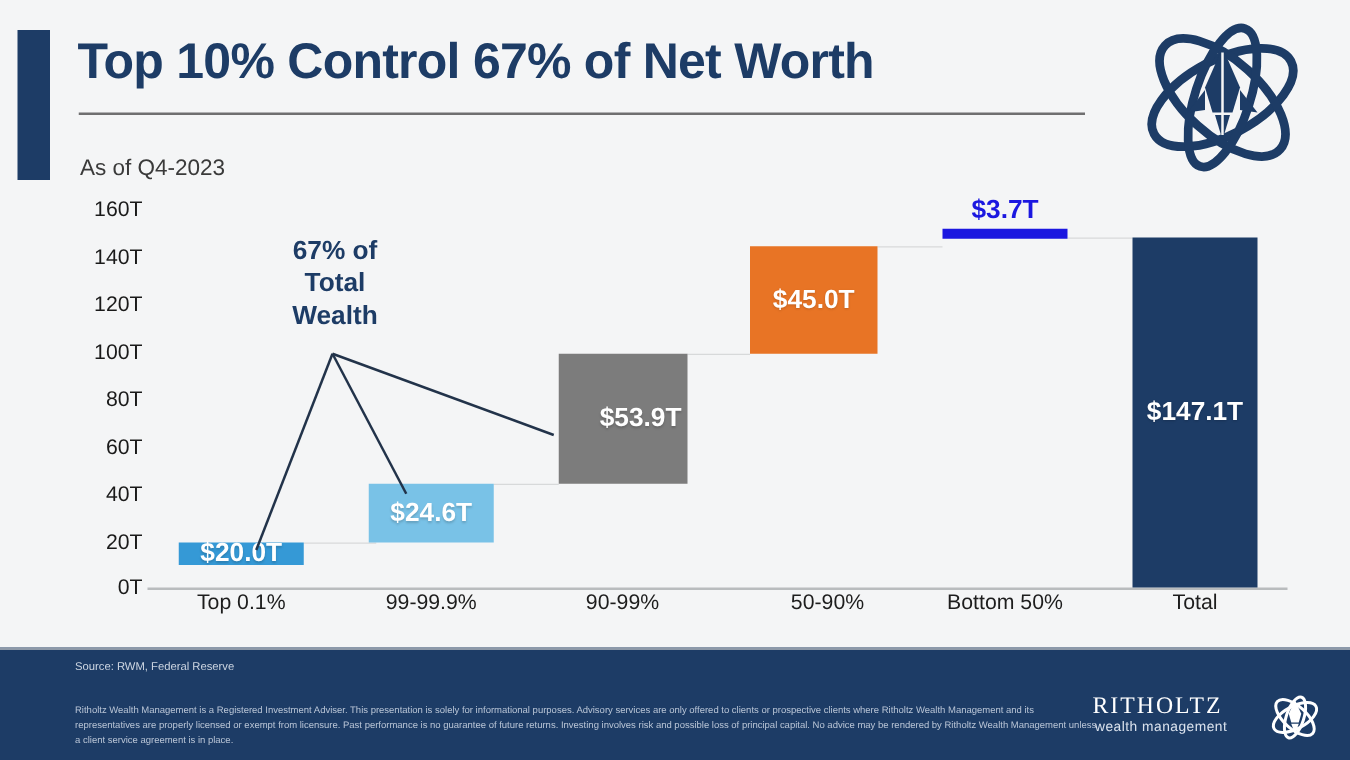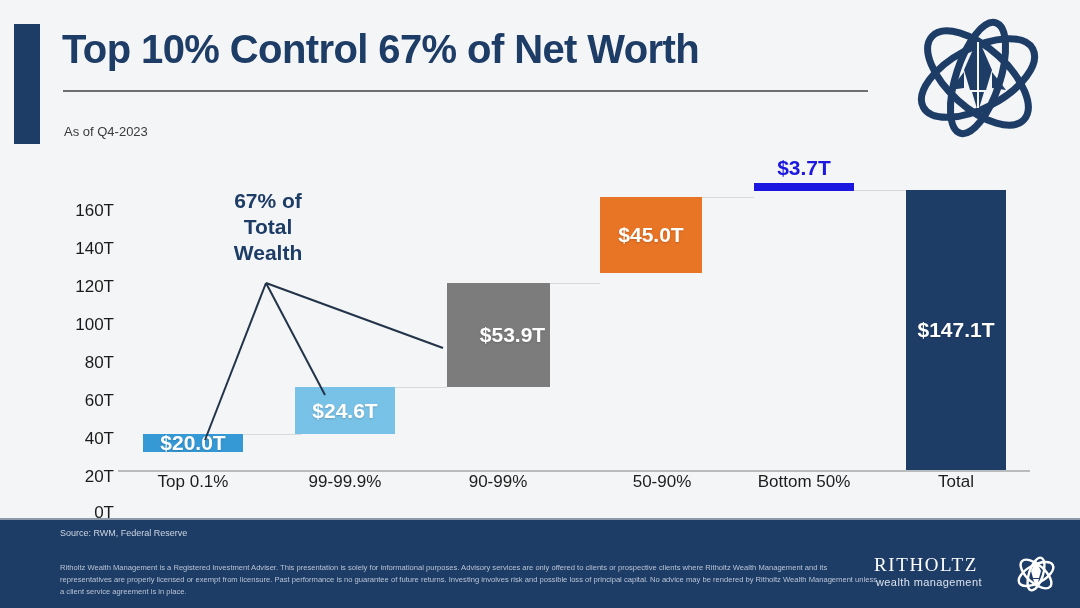--- a/index.html
+++ b/index.html
@@ -16,29 +16,29 @@
   .title{
     position:absolute;left:62px;top:28px;width:810px;
     font-size:40px;font-weight:bold;color:#1d3c66;letter-spacing:-0.6px;
     line-height:1.05;white-space:nowrap;
   }
   .title-rule{position:absolute;left:63px;top:90px;width:805px;height:2px;background:#6f6f70;}
   .subtitle{
     position:absolute;left:63px;top:100px;width:810px;
     font-size:20px;font-weight:bold;color:#2b2b2b;white-space:nowrap;
   }
-  .asof{position:absolute;left:64px;top:124px;font-size:13px;color:#3a3a3a;}
+  .asof{position:absolute;left:64px;top:124px;font-size:18px;color:#3a3a3a;}
 
   .brand-mark{position:absolute;right:14px;top:12px;width:176px;height:132px;}
 
   
   #plot{position:absolute;left:0;top:150px;width:1080px;height:360px;}
   .ytick{
     position:absolute;left:52px;width:62px;text-align:right;
-    font-size:17px;color:#1a1a1a;transform:translateY(-50%);margin-top:43px;
+    font-size:17px;color:#1a1a1a;transform:translateY(-50%);
   }
   .axis-line{position:absolute;left:118px;width:912px;height:2px;background:#b9bcbe;}
   .xtick{
     position:absolute;top:322px;font-size:17px;color:#1d1d1d;text-align:center;
     transform:translateX(-50%);white-space:nowrap;
   }
 
   .bar{position:absolute;display:flex;align-items:center;justify-content:center;
        box-sizing:border-box;}
   .bar .vlabel{
@@ -127,21 +127,21 @@
     </div>
 
     <div class="bar" style="left:295px;top:237px;width:100px;height:47px;background:#79c2e7;">
       <span class="vlabel">$24.6T</span>
     </div>
 
     <div class="bar" style="left:447px;top:133px;width:103px;height:104px;background:#7c7c7c;padding-left:28px;">
       <span class="vlabel">$53.9T</span>
     </div>
 
-    <div class="bar" style="left:600px;top:47px;width:102px;height:76px;background:#e87425;">
+    <div class="bar" style="left:600px;top:47px;width:102px;height:86px;background:#e87425;">
       <span class="vlabel">$45.0T</span>
     </div>
 
     <div class="bar thin" style="left:754px;top:33px;width:100px;height:8px;background:#1b17e0;">
       
     </div>
     <div class="float-label" style="left:804px;top:6px;color:#1b17e0;">$3.7T</div>
 
     <div class="bar" style="left:906px;top:40px;width:100px;height:280px;background:#1d3c66;">
       <span class="vlabel">$147.1T</span>

